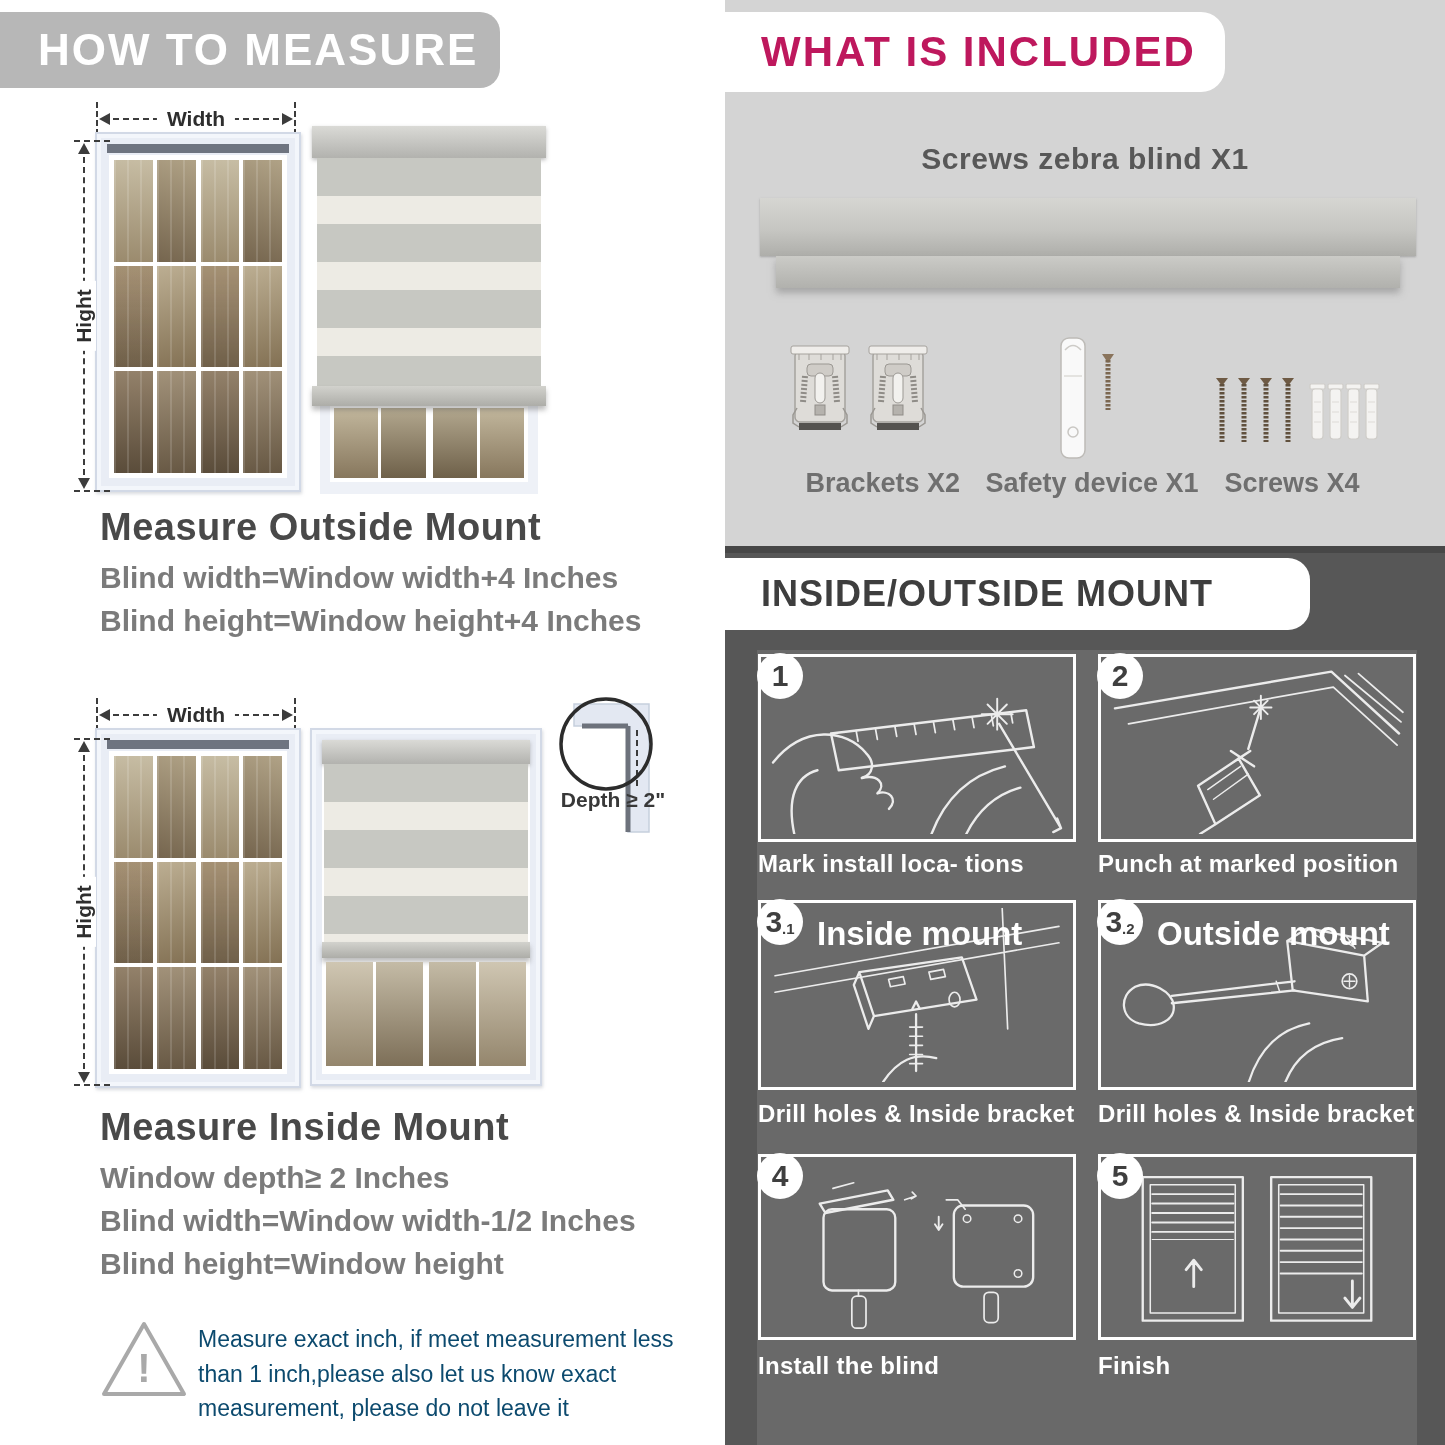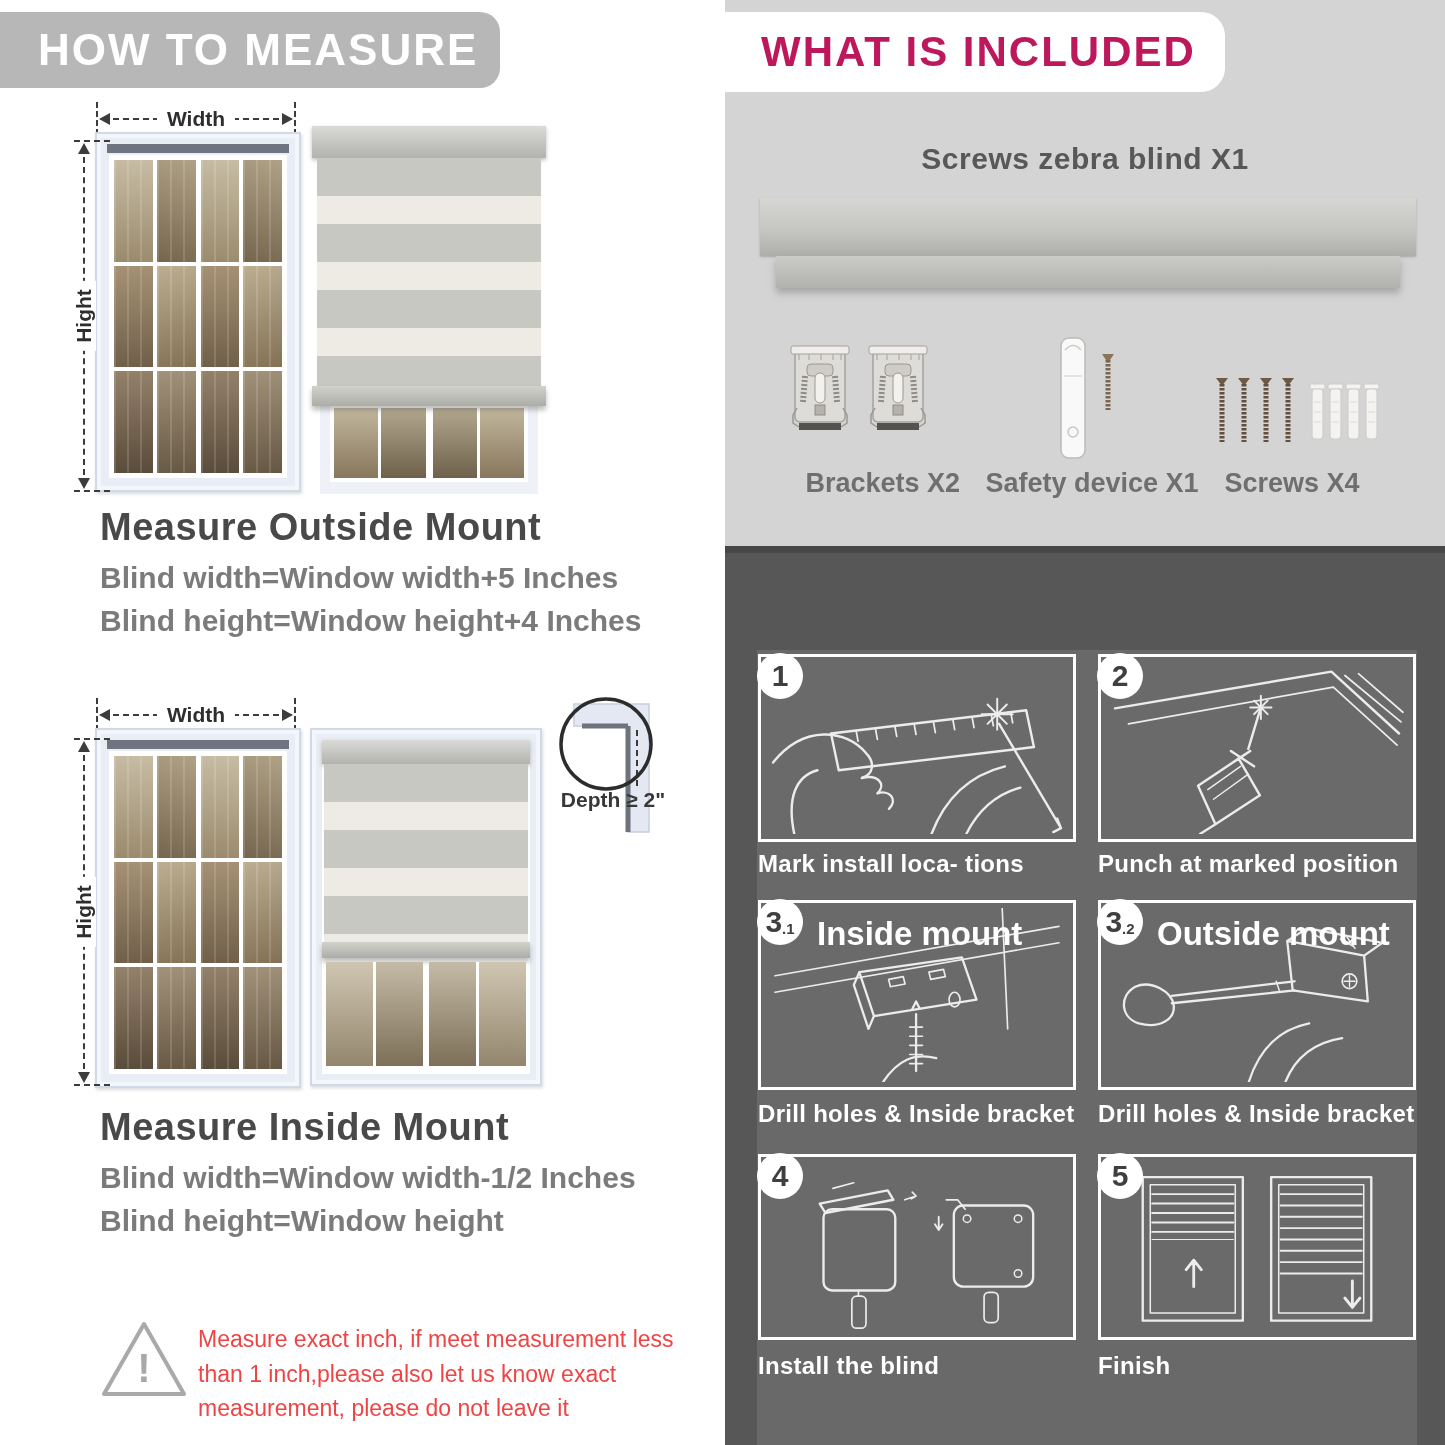--- a/index.html
+++ b/index.html
@@ -77,21 +77,21 @@
   .varrow .hcap.t { top:0; } .varrow .hcap.b { bottom:0; }
   .varrow .vtri { position:absolute; left:12px; width:0; height:0; border:6px solid transparent; }
   .varrow .vtri.t { top:3px; border-top:none; border-bottom:11px solid #3c3c3c; }
   .varrow .vtri.b { bottom:3px; border-bottom:none; border-top:11px solid #3c3c3c; }
   .varrow .lbl { position:absolute; left:18px; top:50%;
     transform:translate(-50%,-50%) rotate(180deg); writing-mode:vertical-rl;
     background:#fff; padding:8px 0; font-size:21px; font-weight:bold; color:#2e2e2e; }
   .sec-title { position:absolute; font-size:38px; font-weight:bold; color:#494949; letter-spacing:0.5px; }
   .sec-lines { position:absolute; font-size:30px; font-weight:bold; color:#7b7b7b; line-height:43px; }
   .depth-lbl { position:absolute; font-size:21px; font-weight:bold; color:#383838; text-align:center; }
-  .warn-text { position:absolute; font-size:23px; color:#ef4444; line-height:1.5; }
+  .warn-text { position:absolute; font-size:23px; color:#0c4a6e; line-height:1.5; }
   
   .right-top { position:absolute; left:725px; top:0; width:720px; height:553px; background:#d4d4d4; }
   .divider   { position:absolute; left:725px; top:546px; width:720px; height:7px; background:#474747; }
   .hdr-included {
     position:absolute; left:725px; top:12px; width:500px; height:80px;
     background:#ffffff; border-radius:0 24px 24px 0;
     color:#be185d; font-size:42px; font-weight:bold; letter-spacing:2px;
     line-height:80px; padding-left:36px;
   }
   .prod-label { position:absolute; left:725px; top:142px; width:720px; text-align:center;
@@ -183,21 +183,21 @@
           </div>
       </div>
     </div>
     <div class="cassette"></div>
     <div class="zebra"></div>
     <div class="railbar"></div>
   </div>
 
   <div class="sec-title" style="left:100px; top:506px;">Measure Outside Mount</div>
   <div class="sec-lines" style="left:100px; top:556px;">
-    <div>Blind width=Window width+5 Inches</div>
+    <div>Blind width=Window width+4 Inches</div>
     <div>Blind height=Window height+4 Inches</div>
   </div>
 
   <div class="harrow" style="left:96px; top:698px; width:200px;">
     <div class="cap l"></div>
     <div class="cap r"></div>
     <div class="hline"></div>
     <div class="tri l"></div>
     <div class="tri r"></div>
     <span class="lbl">Width</span>
@@ -255,20 +255,21 @@
   <svg style="position:absolute; left:552px; top:686px;" width="112" height="150" viewBox="0 0 112 150">
     <path d="M22,18 H97 V146 H76 V40 H22 Z" fill="#e3e8f2" stroke="#c6cfdd" stroke-width="1.5"></path>
     <path d="M30,40 H76 M76,40 V146" stroke="#6d727c" stroke-width="5" fill="none"></path>
     <path d="M85,44 V102" stroke="#3a3a3a" stroke-width="2" stroke-dasharray="6 4" fill="none"></path>
     <circle cx="54" cy="58" r="45" fill="none" stroke="#2c2c2c" stroke-width="3.5"></circle>
   </svg>
   <div class="depth-lbl" style="left:548px; top:788px; width:130px;">Depth ≥ 2"</div>
 
   <div class="sec-title" style="left:100px; top:1106px;">Measure Inside Mount</div>
   <div class="sec-lines" style="left:100px; top:1156px;">
+    <div>Window depth≥ 2 Inches</div>
     <div>Blind width=Window width-1/2 Inches</div>
     <div>Blind height=Window height</div>
   </div>
 
   <svg style="position:absolute; left:98px; top:1316px;" width="92" height="88" viewBox="0 0 92 88">
     <path d="M46,8 L86,78 L6,78 Z" fill="none" stroke="#a9a9a9" stroke-width="4" stroke-linejoin="round"></path>
     <text x="46" y="66" text-anchor="middle" font-size="40" font-weight="bold" fill="#a9a9a9" stroke="none" font-family="Liberation Sans, sans-serif">!</text>
   </svg>
   <div class="warn-text" style="left:198px; top:1322px; width:480px;">Measure exact inch, if meet measurement less than 1 inch,please also let us know exact measurement, please do not leave it</div>
 
@@ -342,20 +343,23 @@
     <path d="M102,30 h7 M102,40 h7 M102,50 h7 M120,30 h7 M120,40 h7 M120,50 h7 M138,30 h7 M138,40 h7 M138,50 h7 M156,30 h7 M156,40 h7 M156,50 h7" stroke="#dddbd7" stroke-width="1.2"></path>
   </svg>
 
   <div class="item-label" style="left:768px;  width:192px;text-align:right;">Brackets X2</div>
   <div class="item-label" style="left:966px;  width:252px;">Safety device X1</div>
   <div class="item-label" style="left:1198px; width:188px;">Screws X4</div>
 
   <div class="divider"></div>
   <div class="dark-sec"></div>
 
+  <div class="hdr-mount">
+    <span>INSIDE/OUTSIDE MOUNT</span>
+  </div>
 
   <div class="grid-box"></div>
 
   <div class="panel" style="left:758px; top:654px; height:188px;">
     <div class="art">
       <svg class="lineart" width="300" height="172" viewBox="0 0 310 178">
         <path d="M6,104 C38,64 82,70 102,94 C112,104 110,116 98,120"></path>
         <path d="M28,178 C20,140 30,118 52,112"></path>
         <path d="M98,120 C114,116 124,126 114,136 C126,132 136,142 126,152"></path>
         <path d="M66,74 L268,50 L276,88 L74,112 Z"></path>

